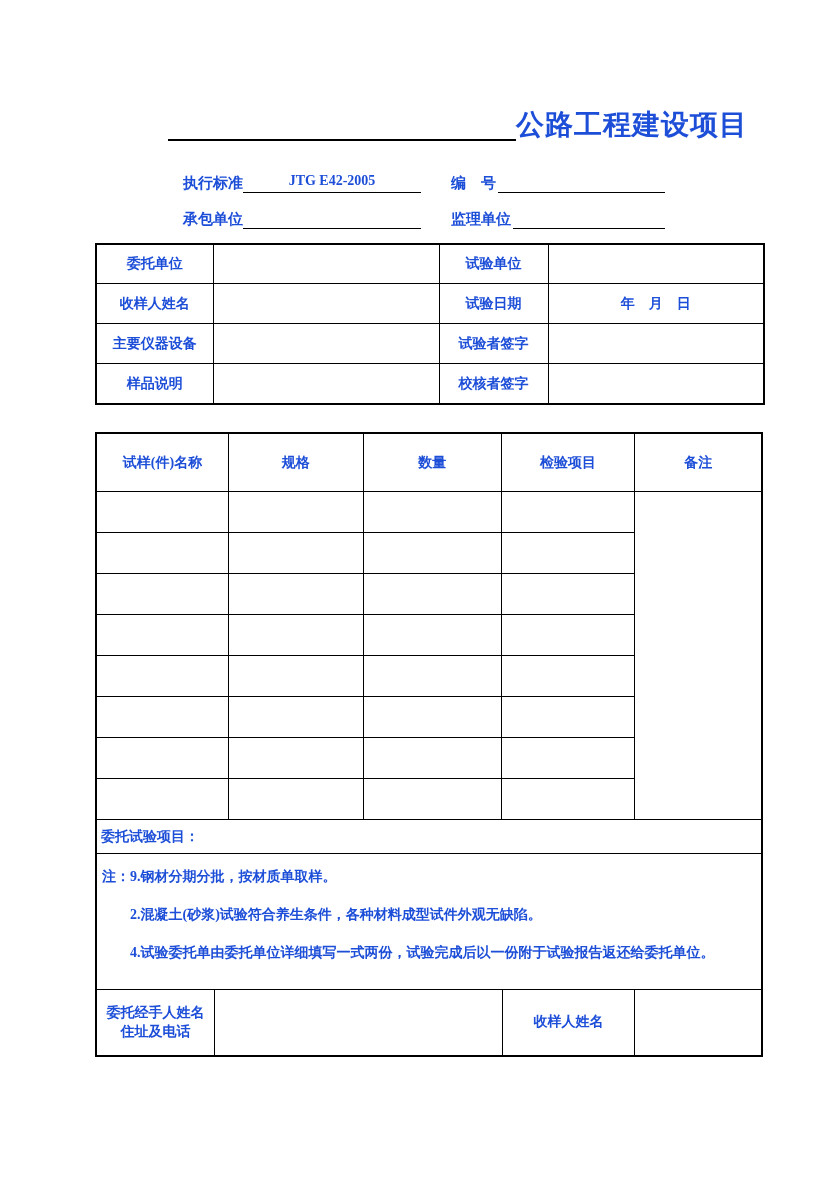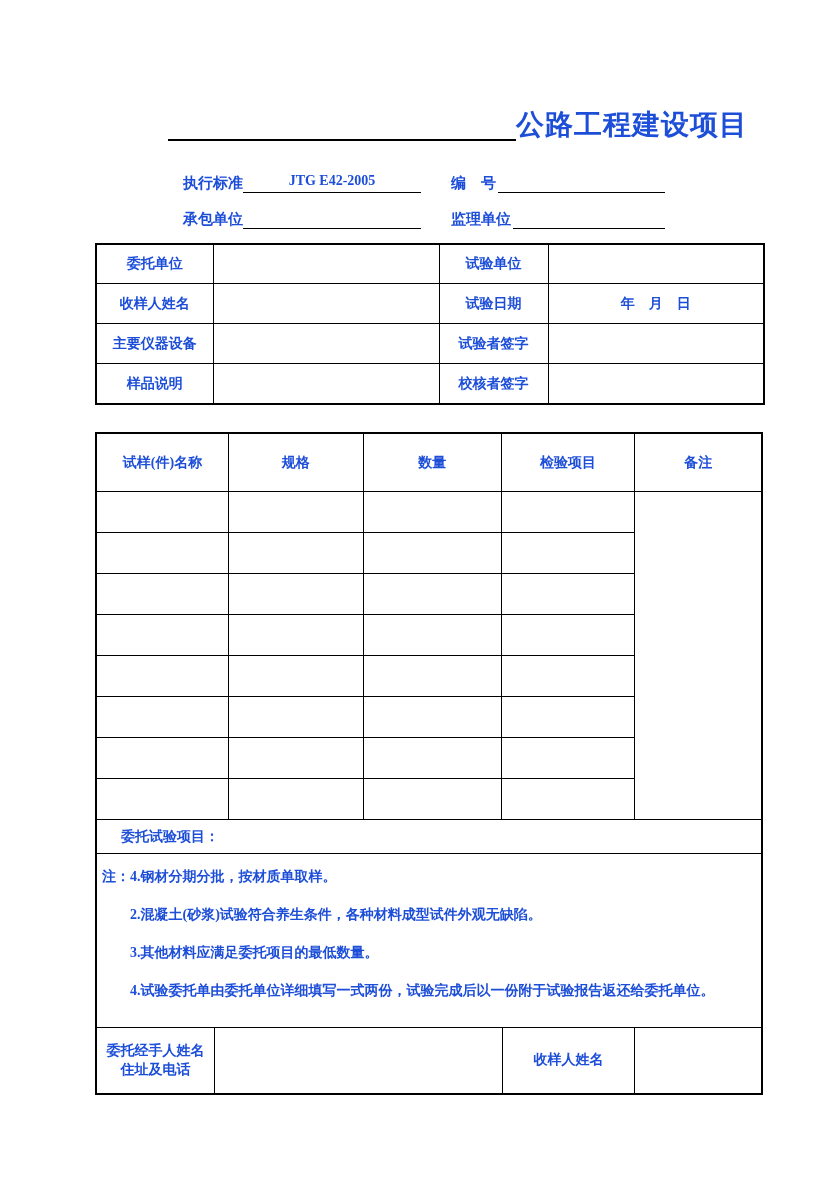--- a/index.html
+++ b/index.html
@@ -78,21 +78,21 @@
   }
   .items-table { width:100%; }
   .items-table th, .items-table td { border:1px solid #000; vertical-align:middle; }
   .items-table tr:first-child > * { border-top:none; }
   .items-table tr > *:first-child { border-left:none; }
   .items-table tr > *:last-child { border-right:none; }
   .items-table th { height:58px; font-size:14px; font-weight:bold; text-align:center; }
   .items-table td { height:41px; }
   .commission-row {
     height:34px; line-height:33px;
-    padding-left:24px;
+    padding-left:4px;
     font-size:14px; font-weight:bold;
     border-bottom:1px solid #000;
   }
   .notes {
     padding:13px 8px 8px 5px;
     font-size:14px; font-weight:bold;
   }
   .note-line { line-height:19px; margin-bottom:19px; }
   .note-line.indent { padding-left:28px; }
   .footer-table { width:100%; }
@@ -235,23 +235,22 @@
             <td></td>
           </tr>
         </tbody>
     </table>
 
     <div class="commission-row">
       <span>委托试验项目：</span>
     </div>
 
     <div class="notes">
-      <div class="note-line">注：4.钢材分期分批，按材质单取样。</div>
+      <div class="note-line">注：9.钢材分期分批，按材质单取样。</div>
       <div class="note-line indent">2.混凝土(砂浆)试验符合养生条件，各种材料成型试件外观无缺陷。</div>
-      <div class="note-line indent">3.其他材料应满足委托项目的最低数量。</div>
       <div class="note-line indent">4.试验委托单由委托单位详细填写一式两份，试验完成后以一份附于试验报告返还给委托单位。</div>
     </div>
 
     <table class="footer-table">
       <colgroup>
           <col style="width:17.7%">
           <col style="width:43.3%">
           <col style="width:20%">
           <col style="width:19%">
         </colgroup>

